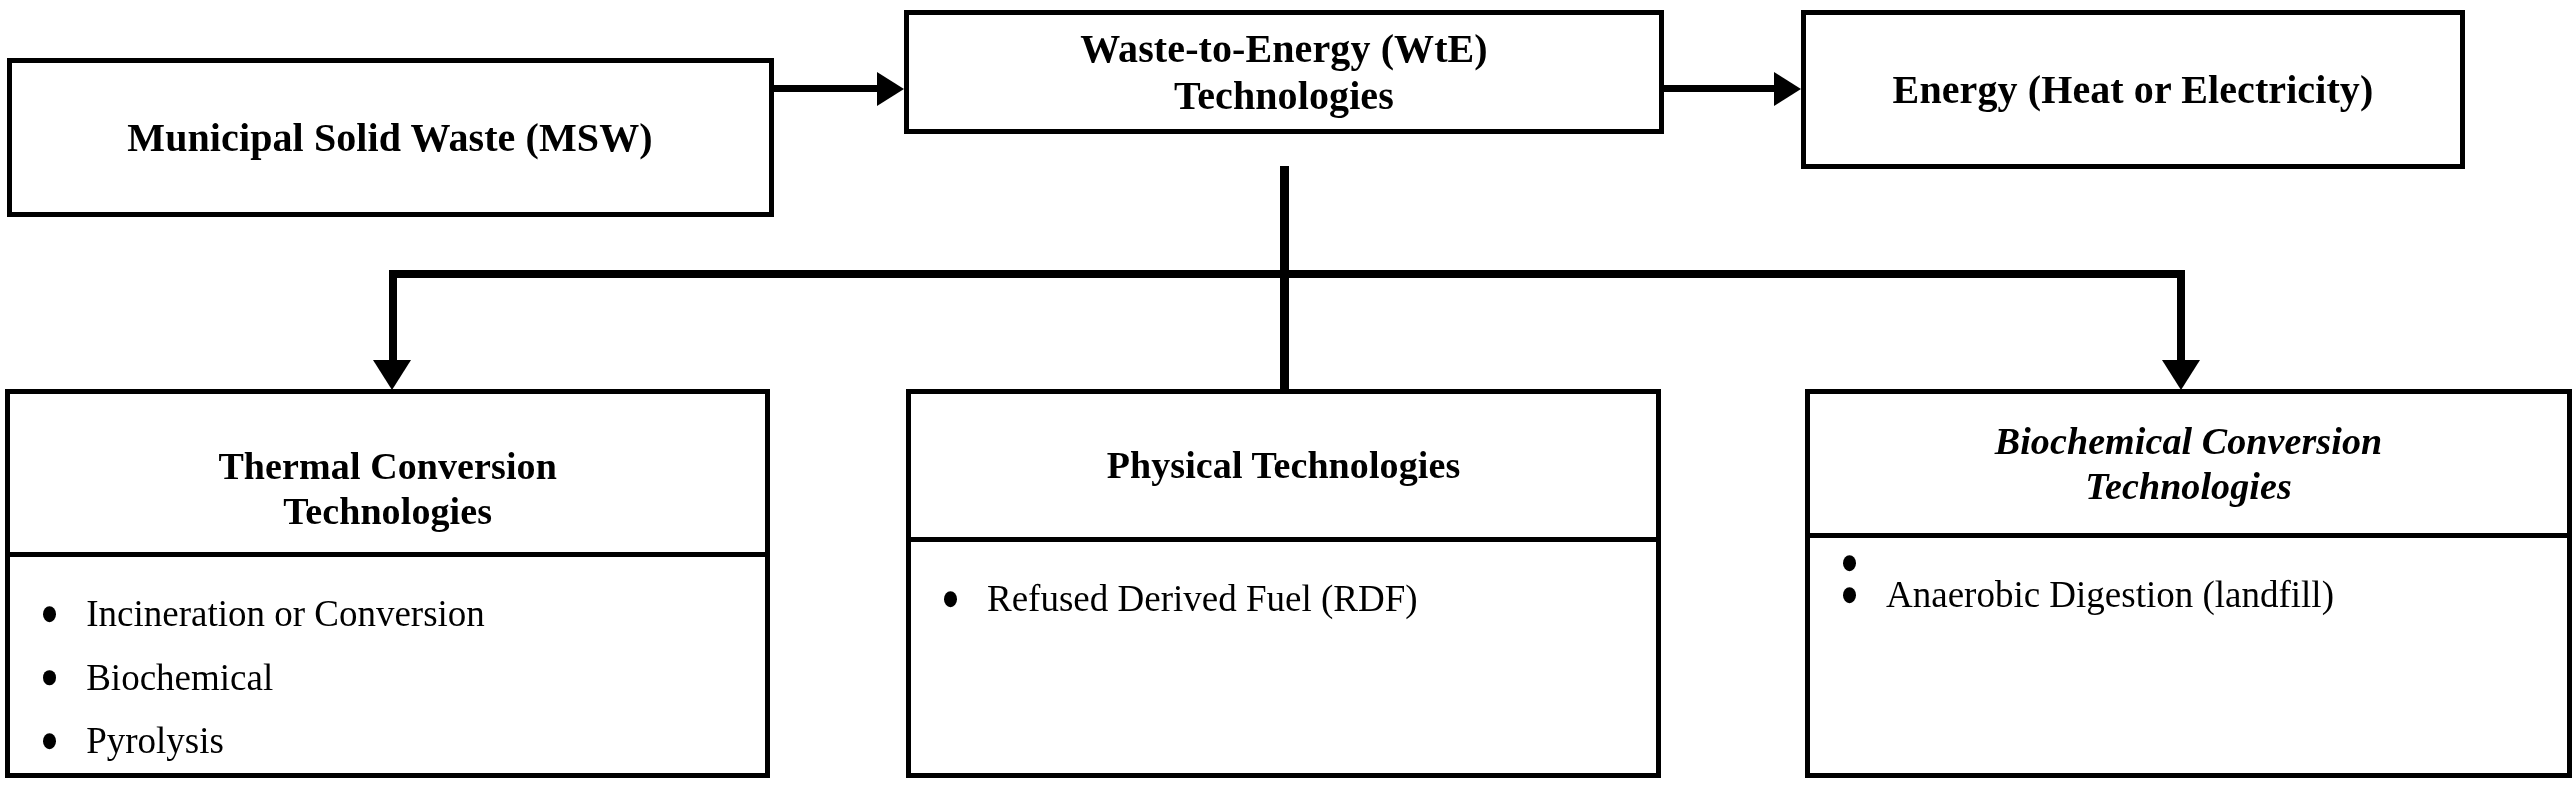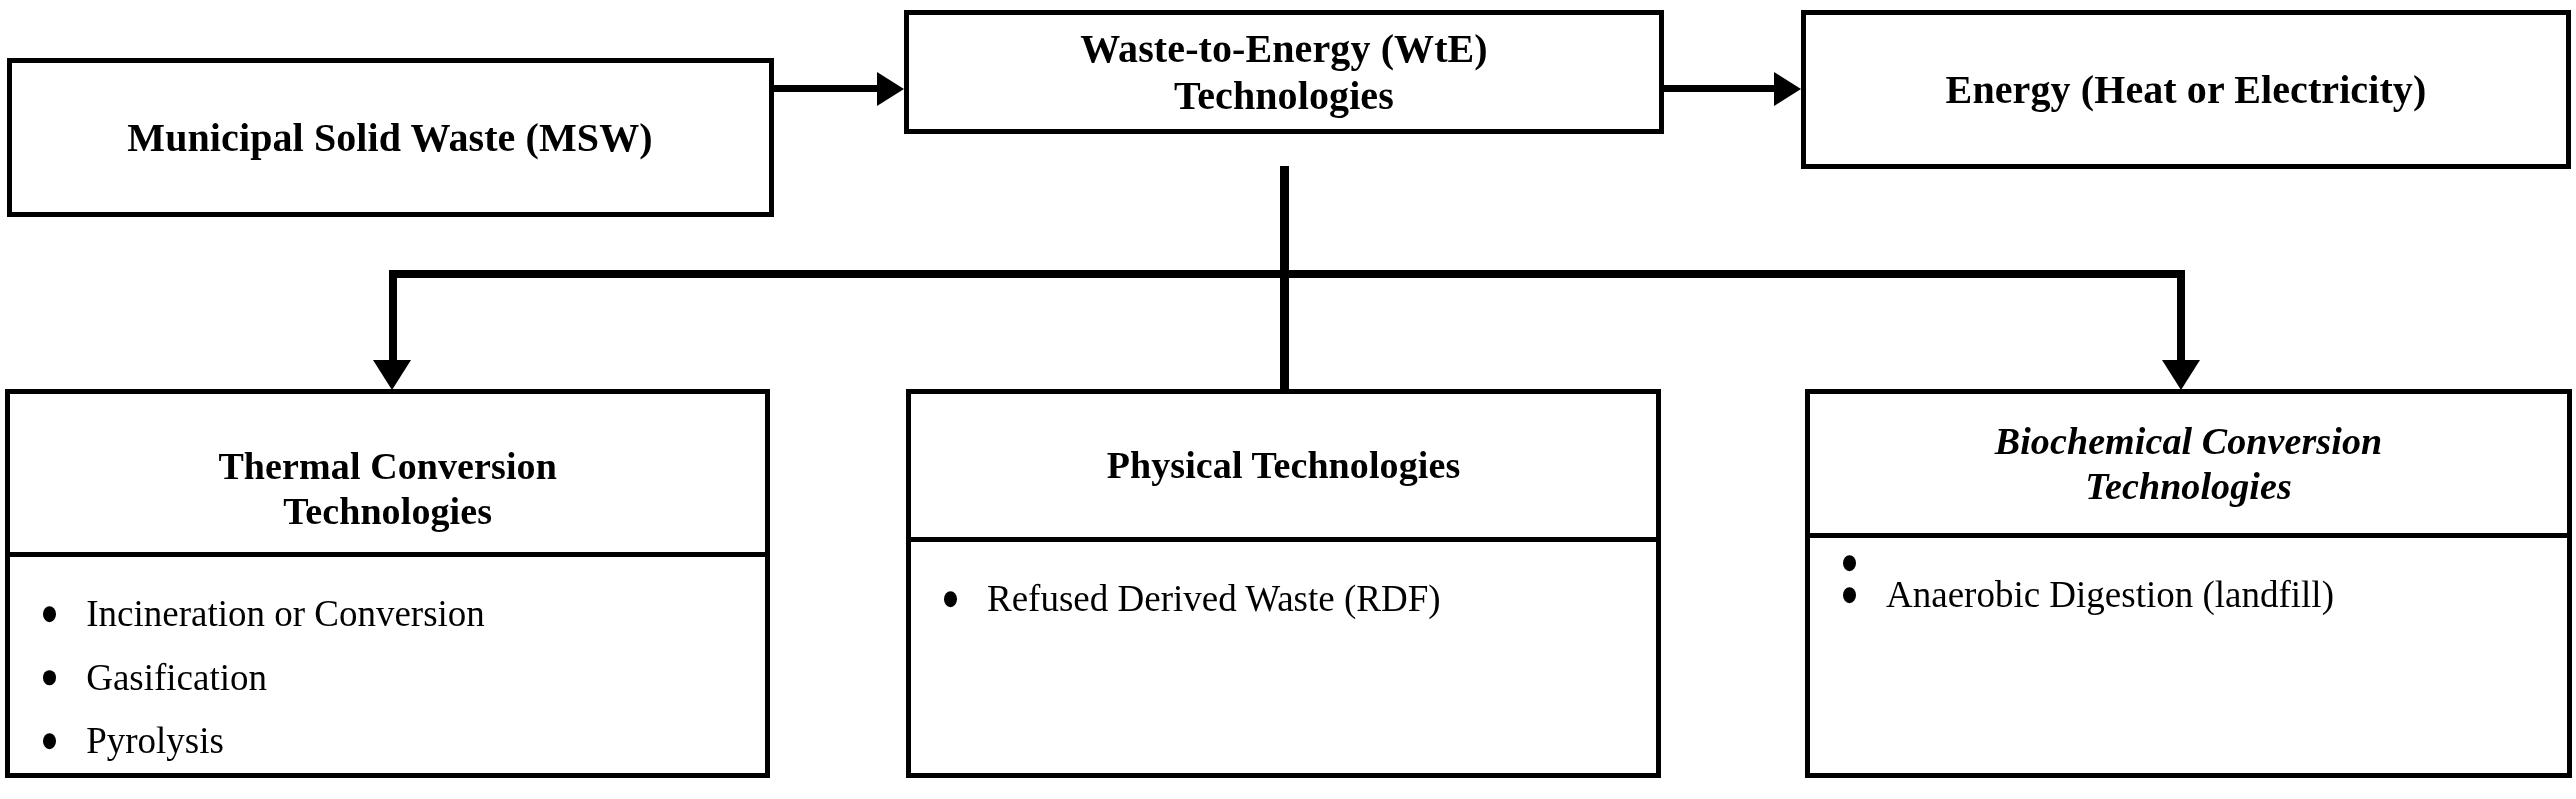--- a/index.html
+++ b/index.html
@@ -119,21 +119,21 @@
     <div class="node-title">Municipal Solid Waste (MSW)</div>
   </div>
 
   <div class="node simple-node" style="left:904px; top:9.8px; width:760px; height:124px;">
     <div style="text-align:center;">
       <div class="node-title">Waste-to-Energy (WtE)</div>
       <div class="node-title">Technologies</div>
     </div>
   </div>
 
-  <div class="node simple-node" style="left:1801px; top:9.8px; width:770px; height:159px;">
+  <div class="node simple-node" style="left:1801px; top:9.8px; width:664px; height:159px;">
     <div class="node-title">Energy (Heat or Electricity)</div>
   </div>
 
   <div class="conn h-line" style="left:773px; top:85px; width:104px;"></div>
   <div class="arrow-right" style="left:877px; top:72px;"></div>
 
   <div class="conn h-line" style="left:1664px; top:85px; width:111px;"></div>
   <div class="arrow-right" style="left:1774px; top:72px;"></div>
 
   <div class="conn v-line" style="left:1280px; top:166px; width:8.5px; height:225px;"></div>
@@ -154,41 +154,41 @@
       </div>
     </div>
     <div class="split-body">
       <ul class="bullet-list">
         <li class="bullet-item">
           <span class="bullet-dot"></span>
           <span>Incineration or Conversion</span>
         </li>
         <li class="bullet-item">
           <span class="bullet-dot"></span>
-          <span>Gasification</span>
+          <span>Biochemical</span>
         </li>
         <li class="bullet-item">
           <span class="bullet-dot"></span>
           <span>Pyrolysis</span>
         </li>
       </ul>
     </div>
   </div>
 
   <div class="node split-node" style="left:906px; top:389px; width:755px; height:389px;">
     <div class="split-head" style="height:148px;">
       <div style="text-align:center;">
         <div class="node-title">Physical Technologies</div>
       </div>
     </div>
     <div class="split-body">
       <ul class="bullet-list">
         <li class="bullet-item">
           <span class="bullet-dot"></span>
-          <span>Refused Derived Waste (RDF)</span>
+          <span>Refused Derived Fuel (RDF)</span>
         </li>
       </ul>
     </div>
   </div>
 
   <div class="node split-node" style="left:1805px; top:389px; width:767px; height:389px;">
     <div class="split-head" style="height:144px;font-style:italic;">
       <div style="text-align:center;">
         <div class="node-title">Biochemical Conversion</div>
         <div class="node-title">Technologies</div>

